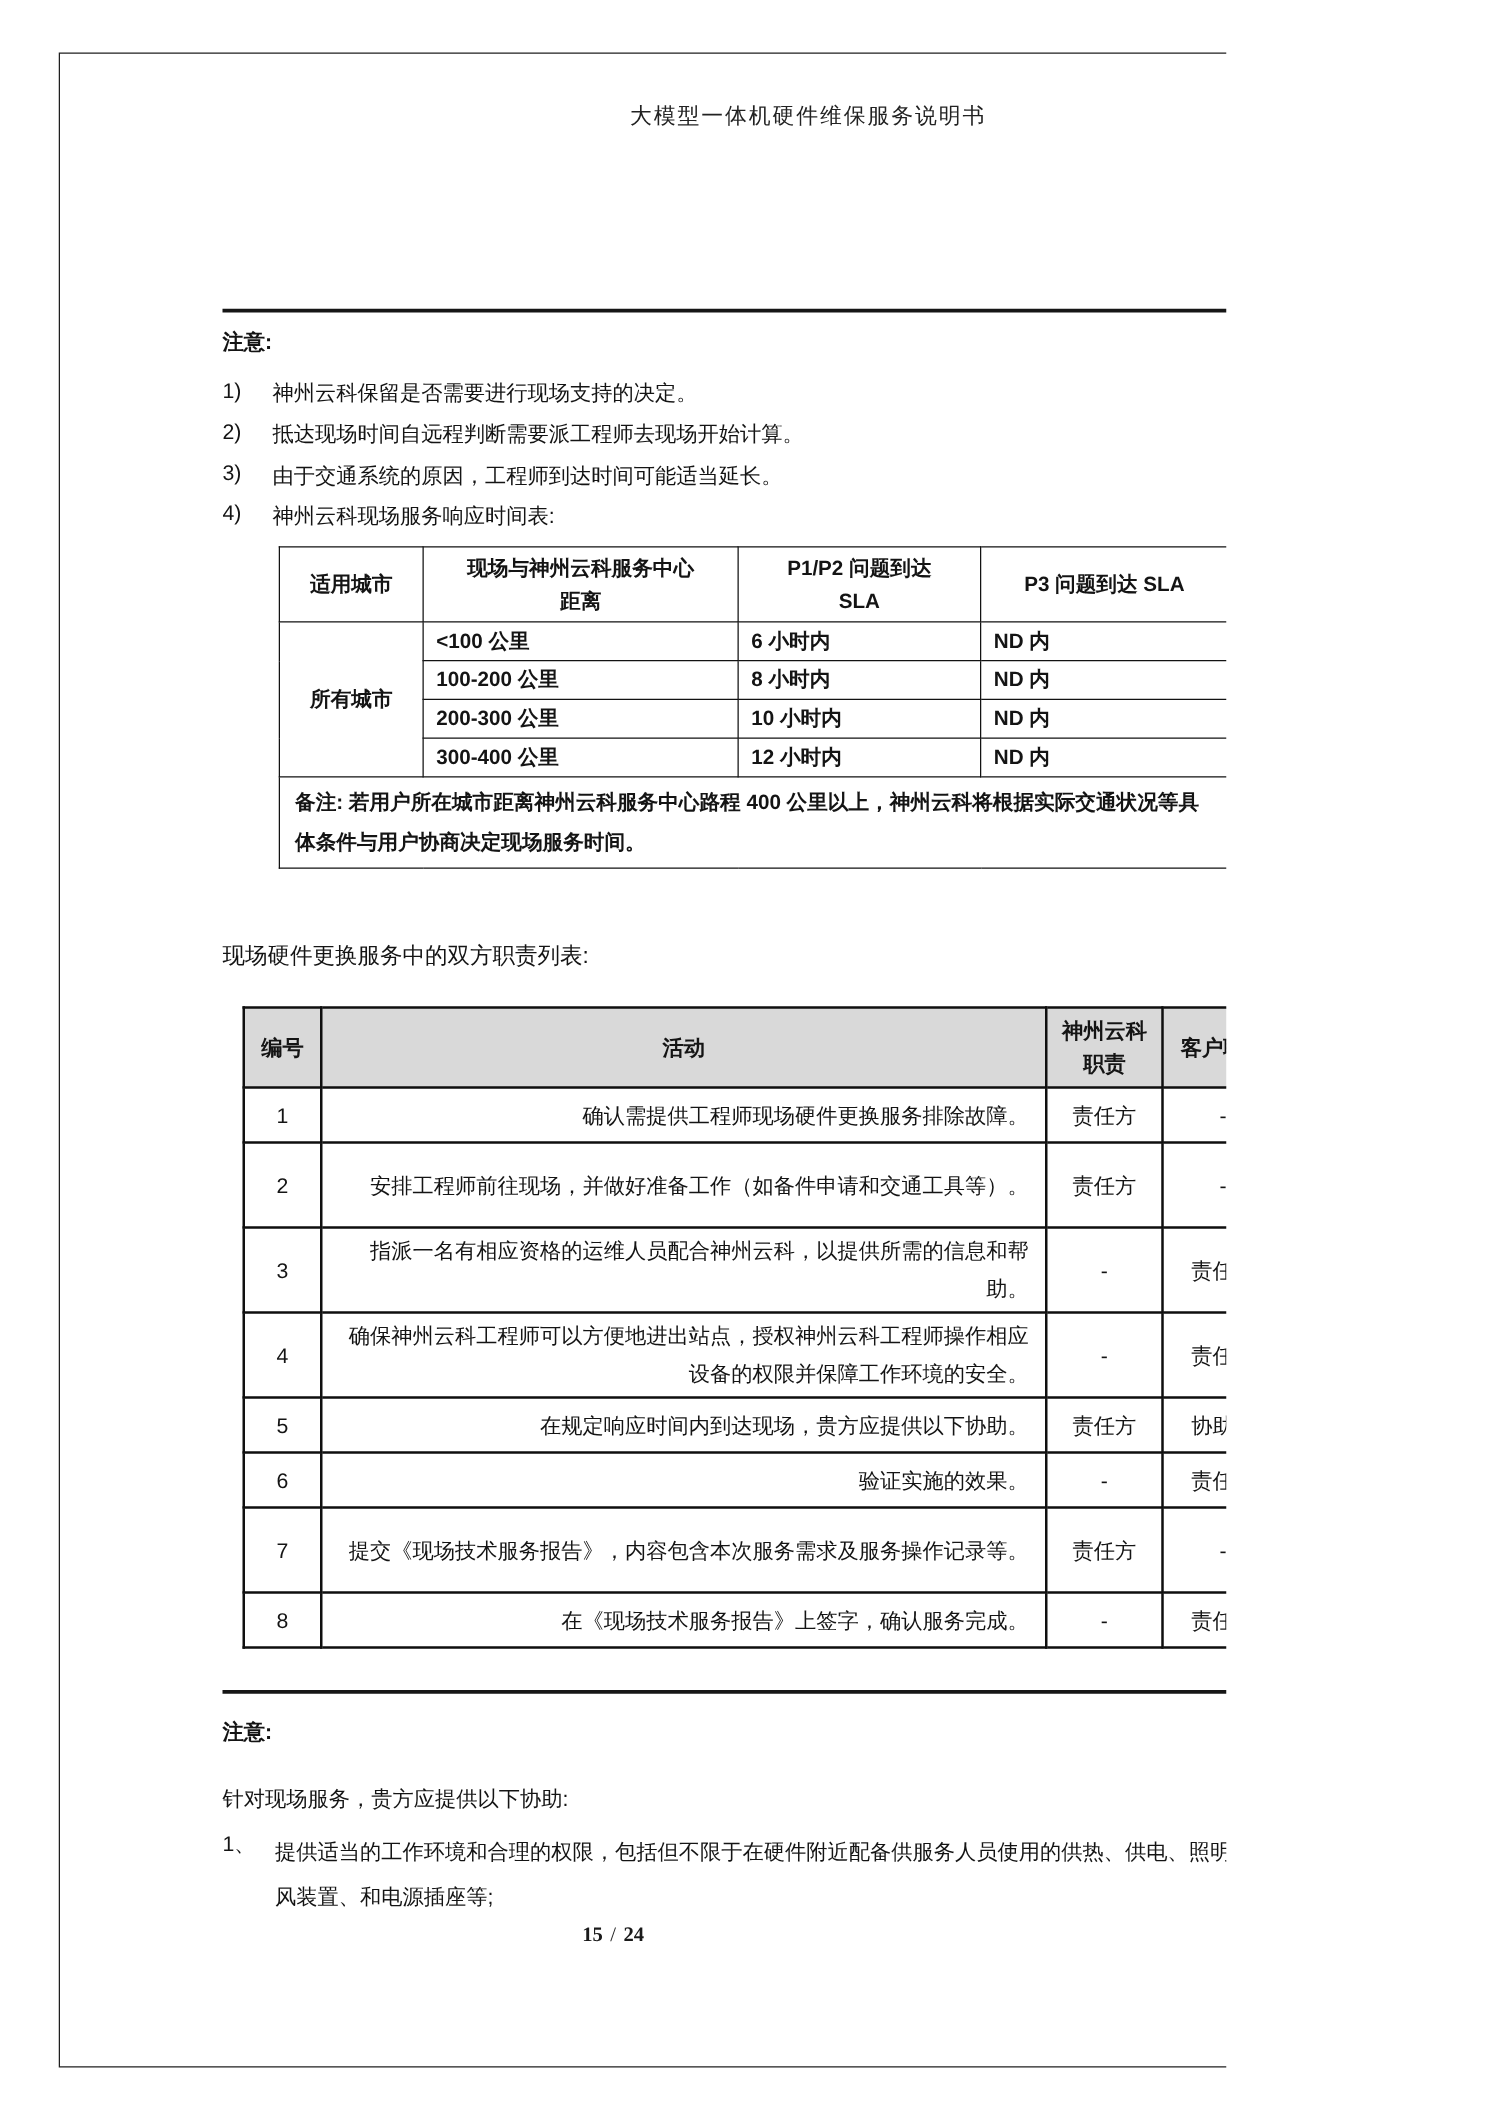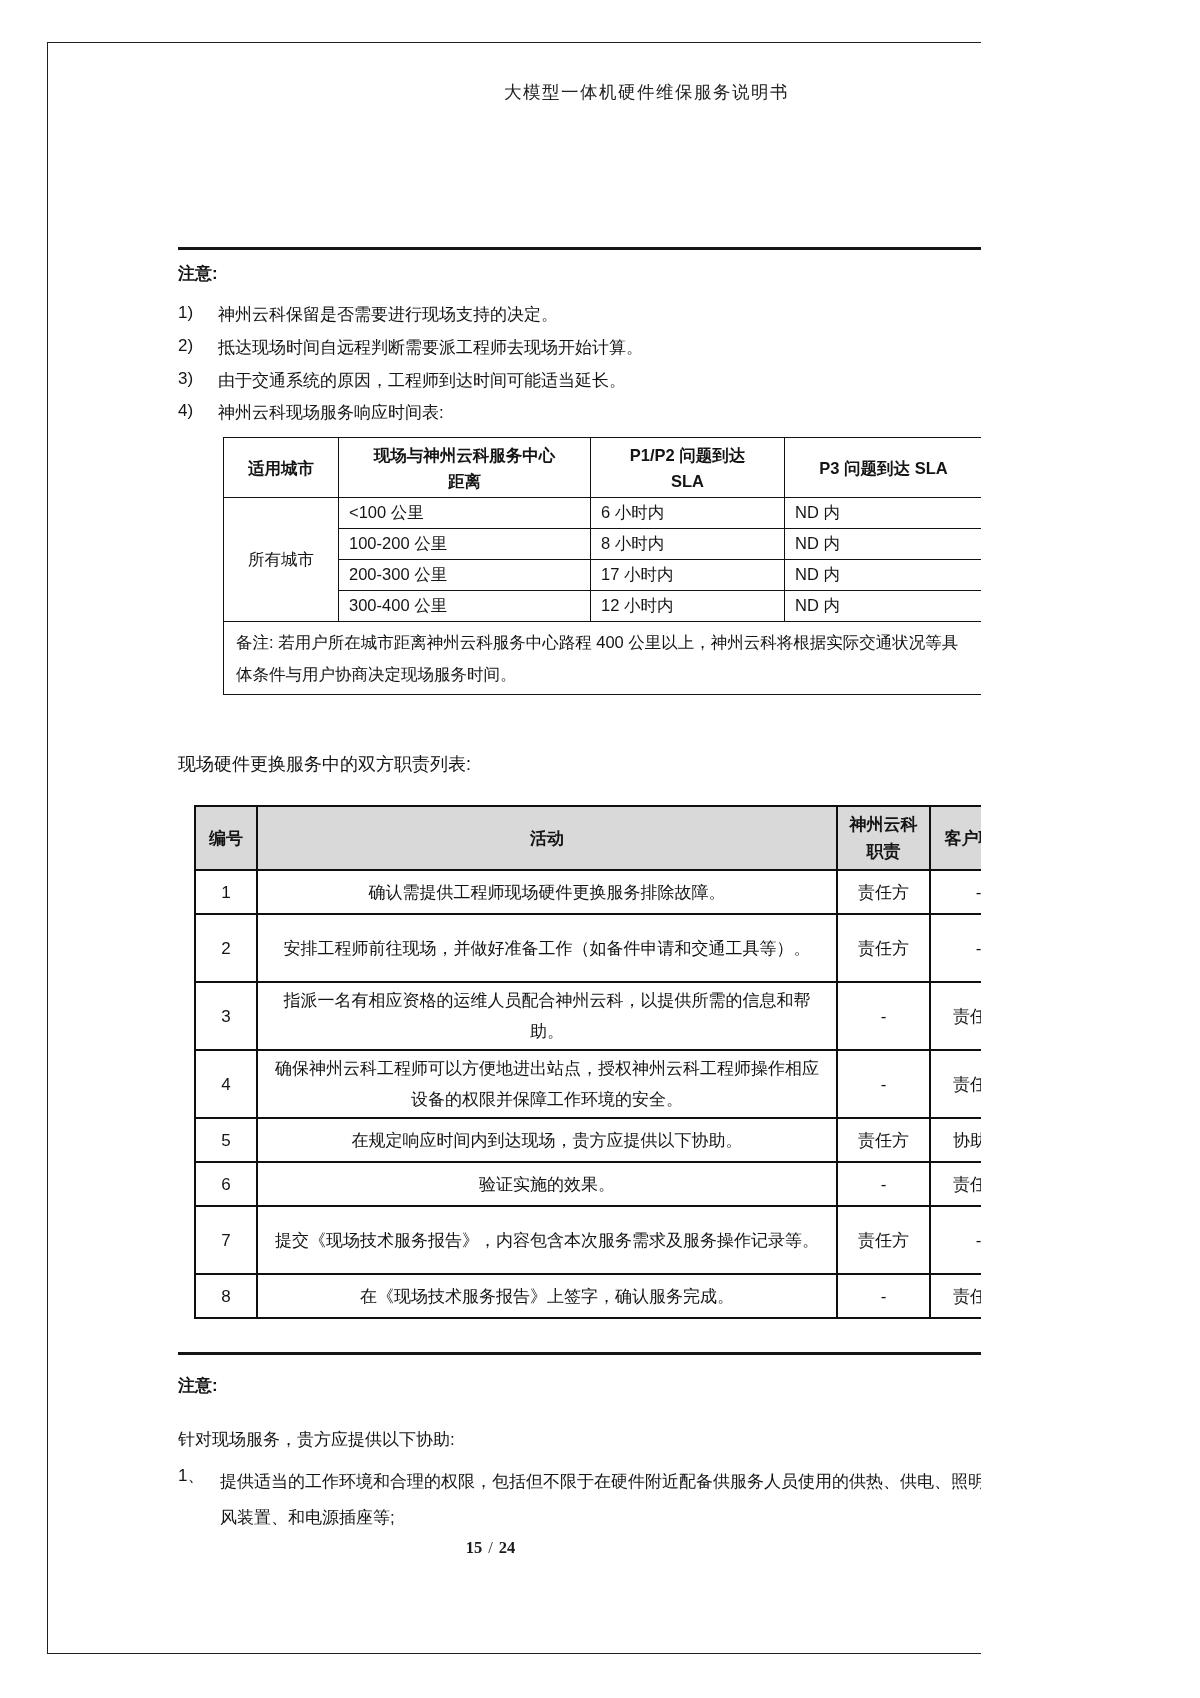--- a/index.html
+++ b/index.html
@@ -22,36 +22,36 @@
   .note-label { position:absolute; font-size:17px; font-weight:bold; }
   .n1 { left:178px; top:262px; }
   .n2 { left:178px; top:1374px; }
 
   .list-item { position:absolute; left:178px; font-size:17px; display:flex; }
   .list-item .num { width:40px; flex:0 0 40px; }
   .li1 { top:303px; } .li2 { top:336px; } .li3 { top:369px; } .li4 { top:401px; }
 
   
   .sla-table { position:absolute; left:223px; top:437px; border-collapse:collapse; table-layout:fixed; width:759px; }
-  .sla-table th, .sla-table td { border:1.5px solid #121212; box-sizing:border-box; font-size:16.5px; }
+  .sla-table th, .sla-table td { border:1.5px solid #121212; box-sizing:border-box; font-size:16.5px;font-weight:bold; }
   .sla-table th { font-weight:bold; text-align:center; vertical-align:middle; height:60px; line-height:26px; padding:3px 4px; }
   .sla-table td { height:31px; vertical-align:middle; padding:1px 10px; text-align:left; }
   .sla-table td.city { text-align:center; padding:1px 4px; }
   .sla-table td.remark { height:64px; line-height:32px; padding:4px 12px; }
 
   .p-note { position:absolute; left:223px; top:696px; font-size:17px; }
   .section-title { position:absolute; left:178px; top:752px; font-size:18px; }
 
   
   .resp-table { position:absolute; left:194px; top:805px; border-collapse:collapse; table-layout:fixed; width:832px; border:2.5px solid #0f0f0f; }
   .resp-table th, .resp-table td { border:2px solid #0f0f0f; box-sizing:border-box; vertical-align:middle; }
   .resp-table th { background:#d9d9d9; font-weight:bold; font-size:17px; text-align:center; height:64px; line-height:27px; padding:2px 4px; }
   .resp-table td { font-size:17px; line-height:31px; }
   .resp-table td.no, .resp-table td.role { text-align:center; padding:2px 4px; }
-  .resp-table td.act { text-align:center; padding:2px 13px; }
+  .resp-table td.act { text-align:right; padding:2px 13px; }
   .resp-table tr.h1 { height:44px; }
   .resp-table tr.h2 { height:68px; }
 
   .intro-line { position:absolute; left:178px; top:1428px; font-size:17px; }
   .b-item { position:absolute; left:178px; top:1464px; width:846px; display:flex; font-size:17px; }
   .b-item .num { width:42px; flex:0 0 42px; }
   .b-item .txt { line-height:36px; }
 
   .footer { position:absolute; left:0; top:1538px; width:100%; text-align:center; font-family:"Liberation Serif",serif; font-weight:bold; font-size:16.5px; color:#1a1a1a; }
   .footer .sep { font-weight:normal; padding:0 6px; }
@@ -106,21 +106,21 @@
       <td>6 小时内</td>
       <td>ND 内</td>
     </tr>
     <tr>
       <td>100-200 公里</td>
       <td>8 小时内</td>
       <td>ND 内</td>
     </tr>
     <tr>
       <td>200-300 公里</td>
-      <td>17 小时内</td>
+      <td>10 小时内</td>
       <td>ND 内</td>
     </tr>
     <tr>
       <td>300-400 公里</td>
       <td>12 小时内</td>
       <td>ND 内</td>
     </tr>
     <tr>
       <td class="remark" colspan="4">备注: 若用户所在城市距离神州云科服务中心路程 400 公里以上，神州云科将根据实际交通状况等具体条件与用户协商决定现场服务时间。</td>
     </tr>

